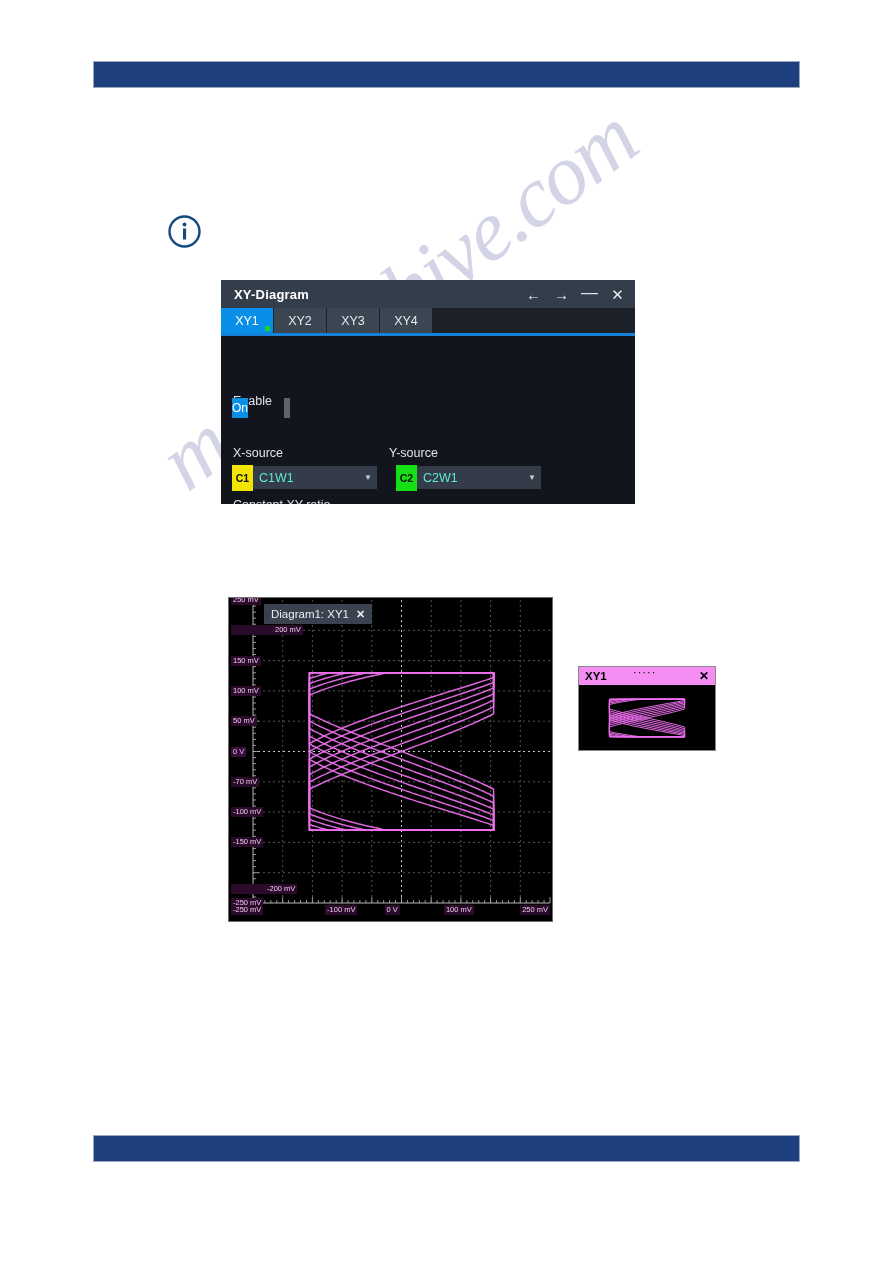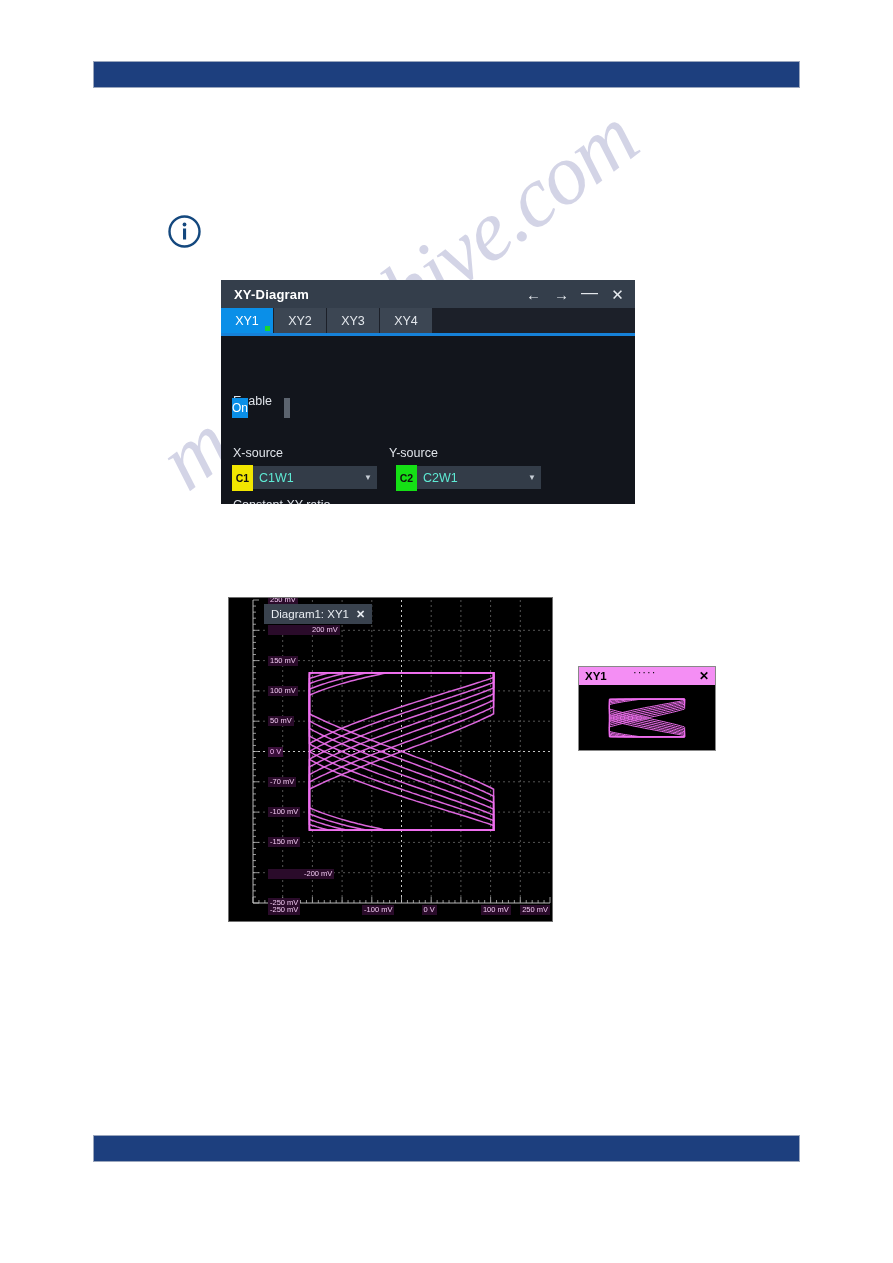--- a/index.html
+++ b/index.html
@@ -220,21 +220,20 @@
   #scope-grid { position: absolute; left: 0; top: 0; }
   .ax-label {
     position: absolute;
     font-size: 7.5px;
     color: #f0c8f0;
     background: #2a0b2a;
     padding: 0px 2px;
     white-space: nowrap;
     line-height: 10px;
     font-family: "Liberation Sans", sans-serif;
-    margin-left: 37px;
   }
   #diagram-tag {
     position: absolute;
     left: 35px;
     top: 6px;
     height: 20px;
     background: #39424e;
     color: #e9edf2;
     font-size: 11.5px;
     display: flex;
@@ -511,21 +510,21 @@
   </div>
 <div class="ax-label" style="left: 2px; top: -3px;">250 mV</div>
     <div class="ax-label" style="left: 2px; top: 27.3px; padding-left: 44px;">200 mV</div>
     <div class="ax-label" style="left: 2px; top: 57.6px;">150 mV</div>
     <div class="ax-label" style="left: 2px; top: 87.9px;">100 mV</div>
     <div class="ax-label" style="left: 2px; top: 118.2px;">50 mV</div>
     <div class="ax-label" style="left: 2px; top: 148.5px; color: rgb(246, 184, 246); background: rgb(58, 15, 58);">0 V</div>
     <div class="ax-label" style="left: 2px; top: 178.8px;">-70 mV</div>
     <div class="ax-label" style="left: 2px; top: 209.1px;">-100 mV</div>
     <div class="ax-label" style="left: 2px; top: 239.4px;">-150 mV</div>
-    <div class="ax-label" style="left: 2px; top: 271px; padding-left: 36px;">-200 mV</div>
+    <div class="ax-label" style="left: 2px; top: 286px; padding-left: 36px;">-200 mV</div>
     <div class="ax-label" style="left: 2px; top: 300px;">-250 mV</div>
     <div class="ax-label" style="top: 307px; left: 2px;">-250 mV</div>
     <div class="ax-label" style="top: 307px; left: 96.1px;">-100 mV</div>
     <div class="ax-label" style="top: 307px; left: 155.5px;">0 V</div>
     <div class="ax-label" style="top: 307px; left: 214.9px;">100 mV</div>
     <div class="ax-label" style="top: 307px; right: 2px;">250 mV</div>
   </div>
 
 <div id="xy-thumb">
   <div id="xy-thumb-bar">

